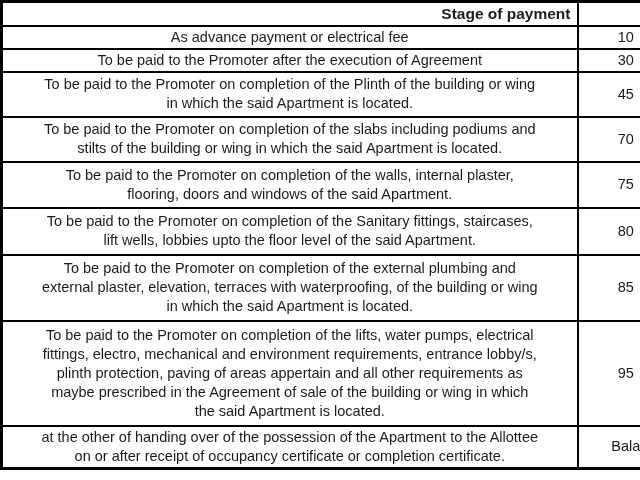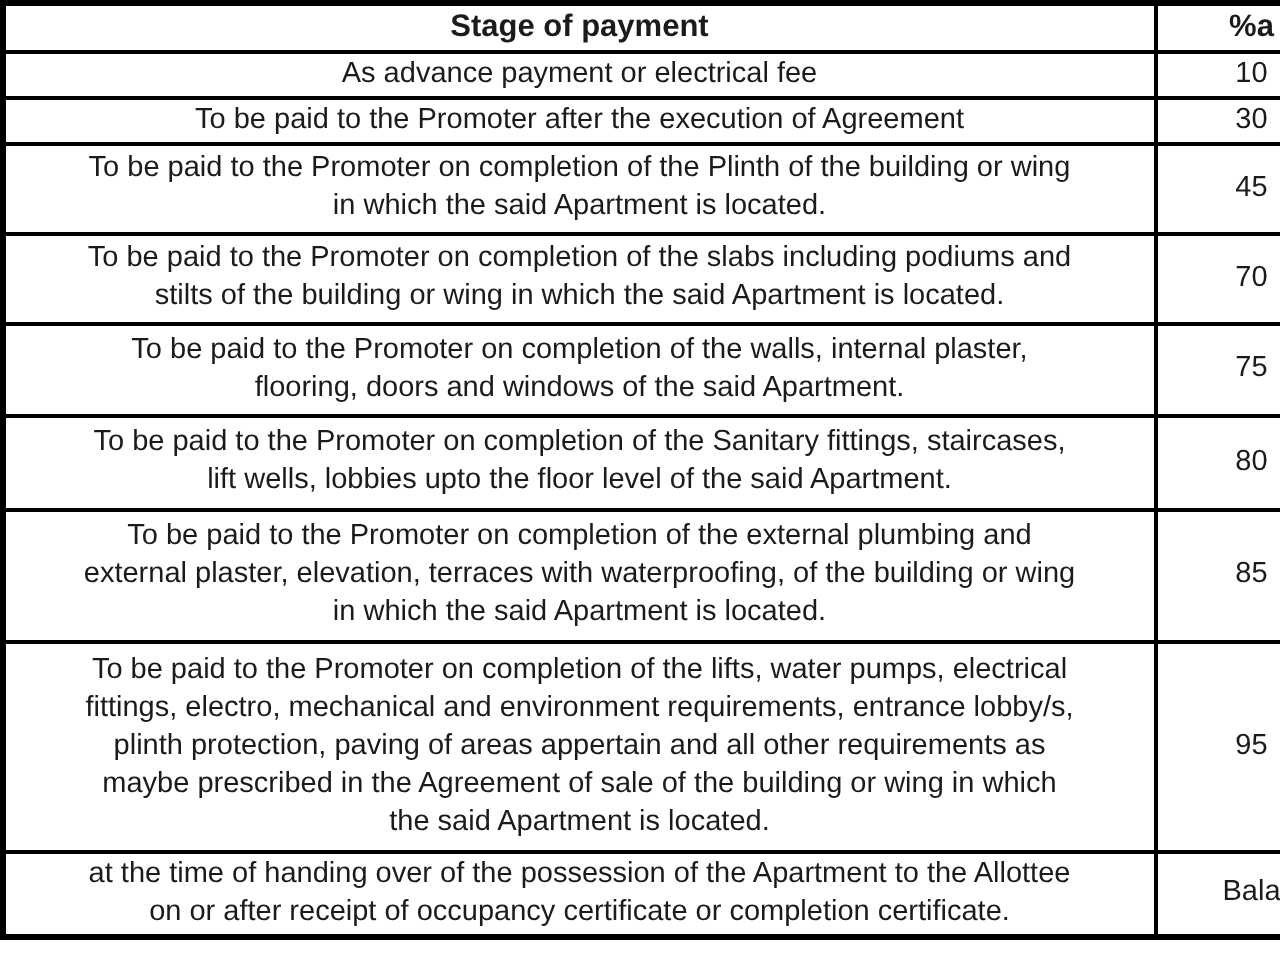--- a/index.html
+++ b/index.html
@@ -30,20 +30,21 @@
     padding: 1px 6px;
     vertical-align: middle;
     text-align: center;
     color: #1b1b1b;
     font-size: 14.5px;
     line-height: 19px;
   }
   table.payment-table th {
     font-weight: bold;
     font-size: 15.5px;
+    text-align: right;
   }
   td.stage-cell {
     white-space: pre-line;     
   }
   td.pct-cell {
     font-size: 15px;
   }
   
   thead tr            { height: 24px; }
   tbody tr:nth-child(1) { height: 23px; }
@@ -108,19 +109,19 @@
       </tr>
       <tr>
         <td class="stage-cell">To be paid to the Promoter on completion of the lifts, water pumps, electrical
 fittings, electro, mechanical and environment requirements, entrance lobby/s,
 plinth protection, paving of areas appertain and all other requirements as
 maybe prescribed in the Agreement of sale of the building or wing in which
 the said Apartment is located.</td>
         <td class="pct-cell">95</td>
       </tr>
       <tr>
-        <td class="stage-cell">at the time of handing over of the possession of the Apartment to the Allottee
+        <td class="stage-cell">at the other of handing over of the possession of the Apartment to the Allottee
 on or after receipt of occupancy certificate or completion certificate.</td>
         <td class="pct-cell">Bala</td>
       </tr>
     </tbody>
   </table>
 </div>
 
 </body></html>

